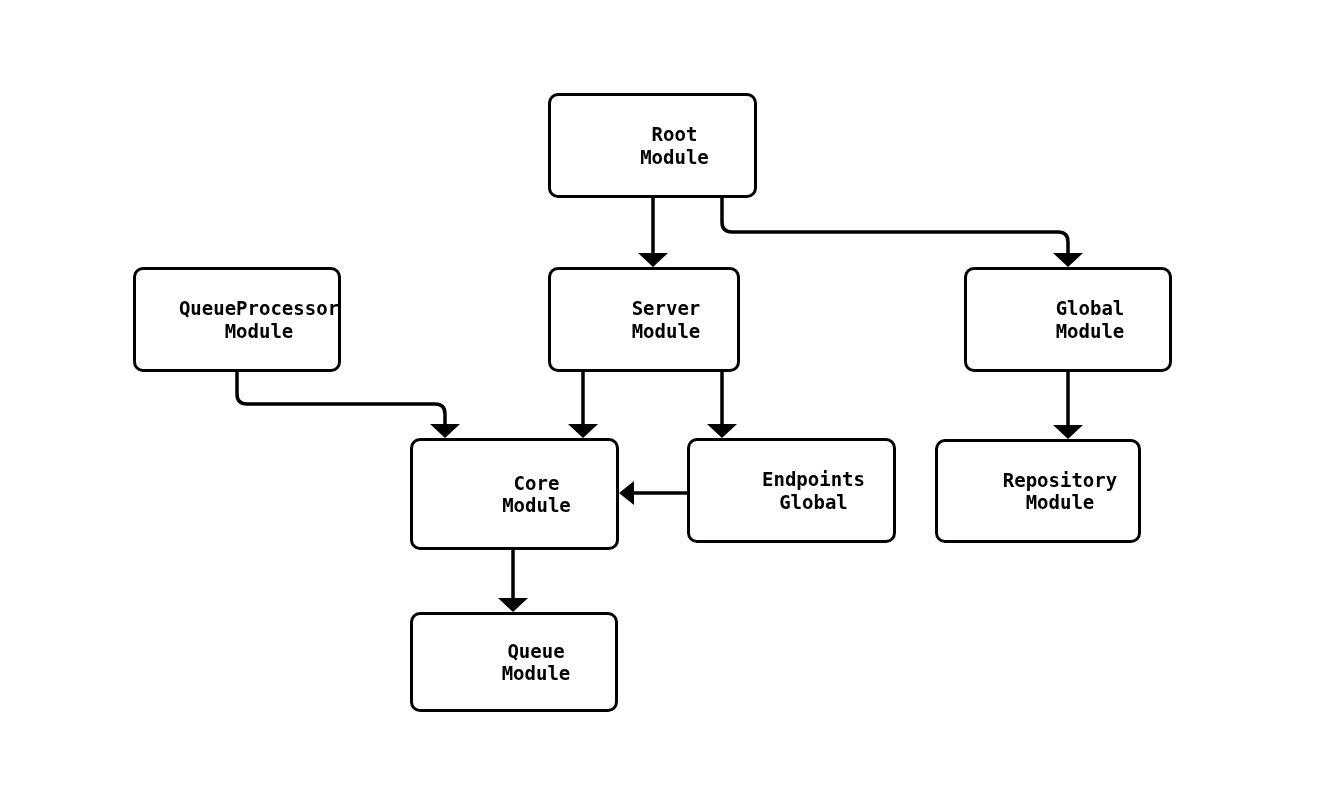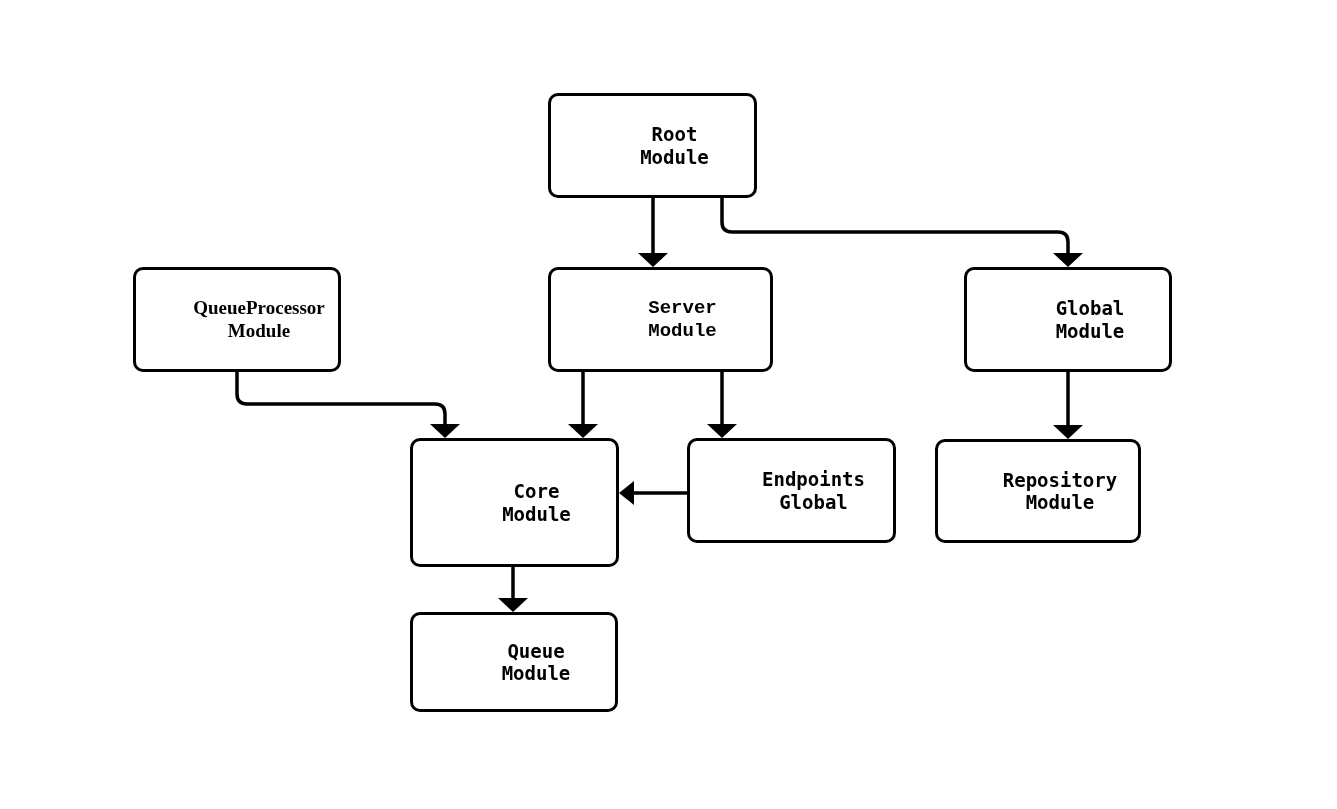--- a/index.html
+++ b/index.html
@@ -46,24 +46,24 @@
     font-size: 19px;
     font-weight: bold;
     color: #000000;
     text-align: center;
     line-height: 1.18;
     white-space: pre-line;
     letter-spacing: 0px;
   }
   
   #node-root          { left: 548px; top:  93px; width: 209px; height: 105px; }
-  #node-queueprocessor{ left: 133px; top: 267px; width: 208px; height: 105px; font-family: Liberation Serif, serif; }
-  #node-server        { left: 548px; top: 267px; width: 225px; height: 105px; font-family: Liberation Mono, monospace; }
+  #node-queueprocessor{ left: 133px; top: 267px; width: 208px; height: 105px; }
+  #node-server        { left: 548px; top: 267px; width: 192px; height: 105px; }
   #node-global        { left: 964px; top: 267px; width: 208px; height: 105px; align-items: center; }
-  #node-core          { left: 410px; top: 438px; width: 209px; height: 129px; }
+  #node-core          { left: 410px; top: 438px; width: 209px; height: 112px; }
   #node-endpoints     { left: 687px; top: 438px; width: 209px; height: 105px; }
   #node-repository    { left: 935px; top: 439px; width: 206px; height: 104px; }
   #node-queue         { left: 410px; top: 612px; width: 208px; height: 100px; }
 </style>
 </head>
 <body>
 
 <div class="canvas">
 
   <svg class="edges-layer" viewBox="0 0 1337 809" xmlns="http://www.w3.org/2000/svg">

